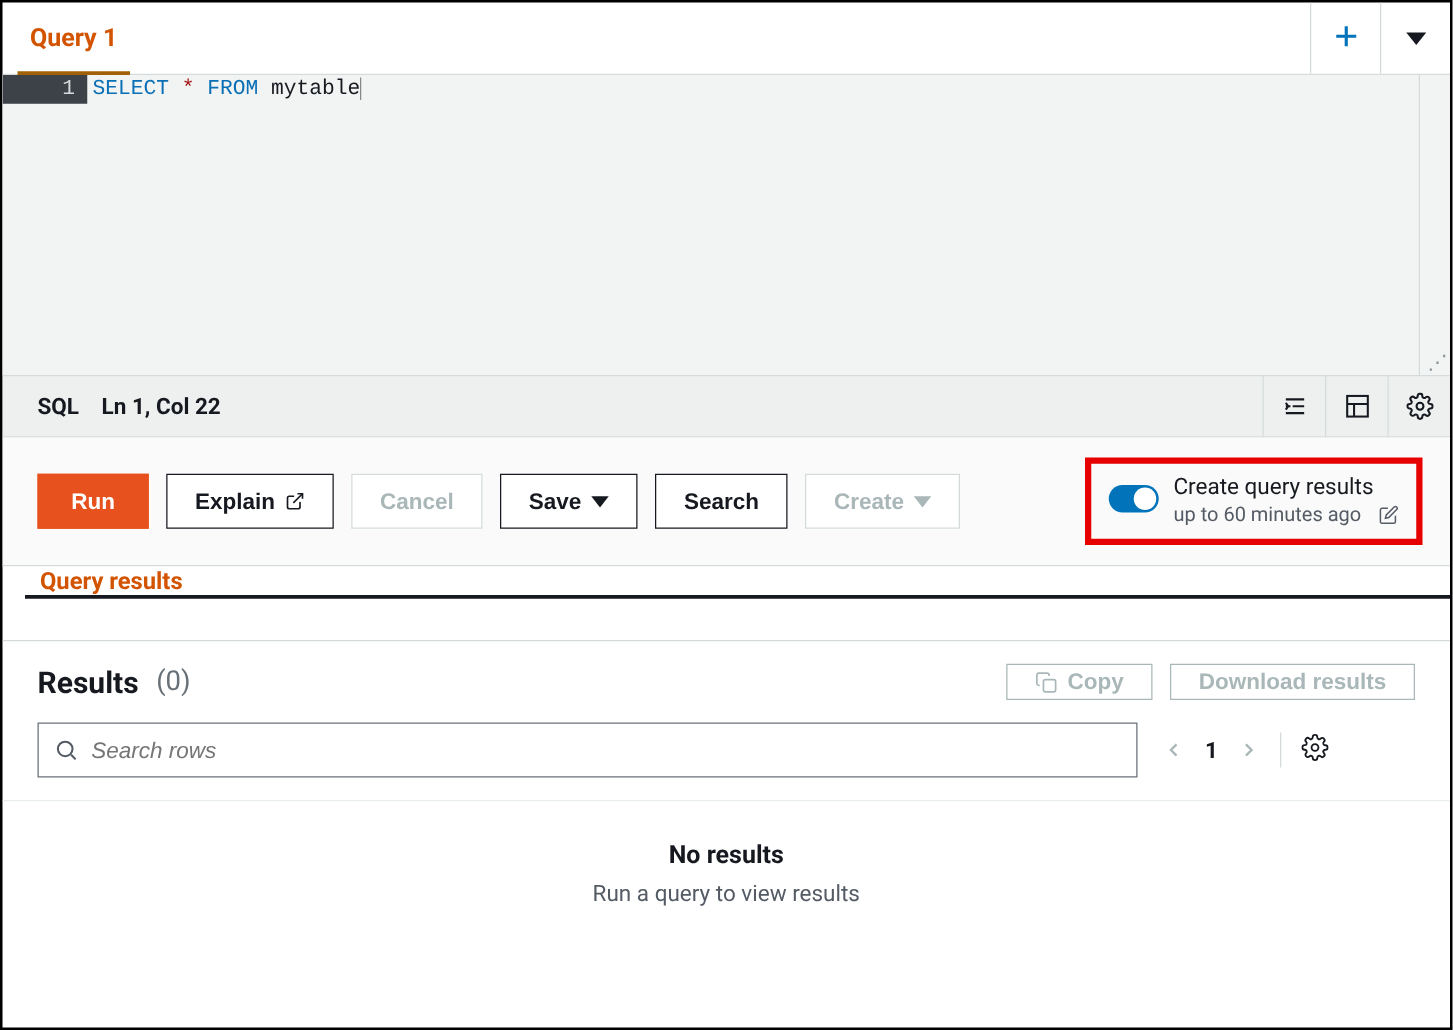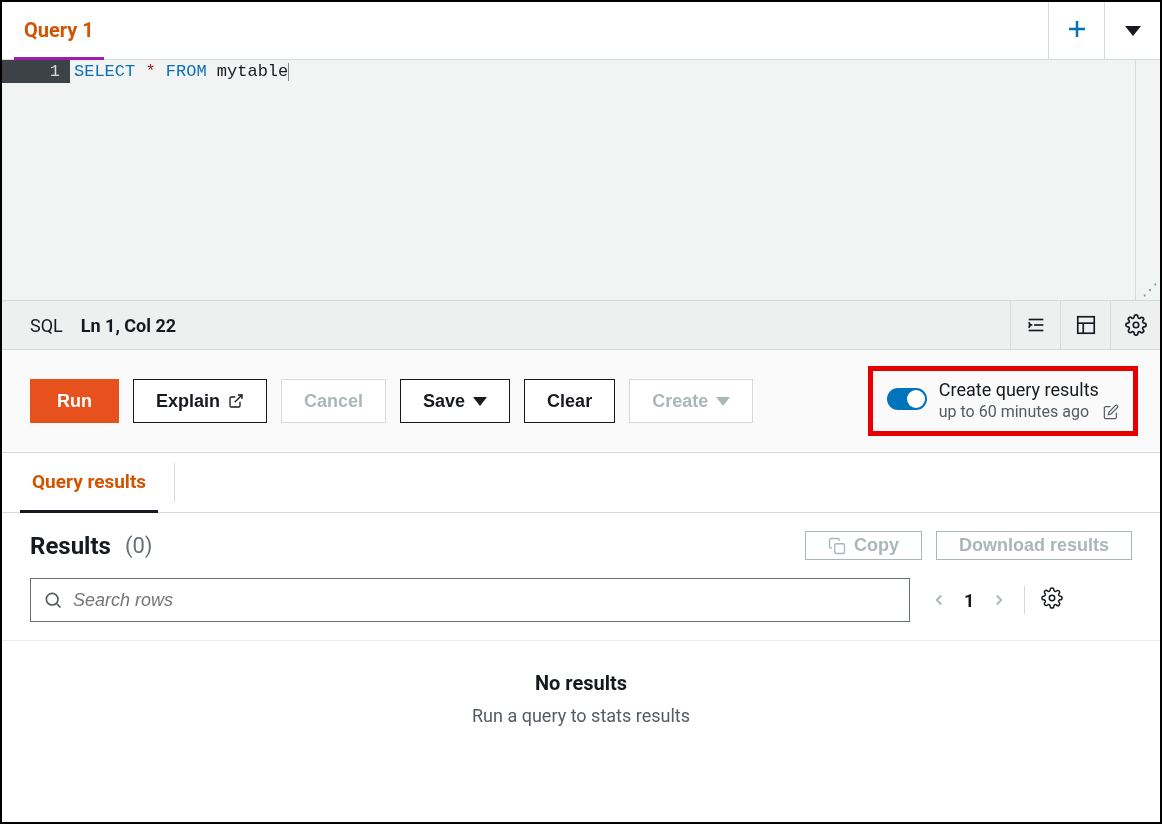--- a/index.html
+++ b/index.html
@@ -19,21 +19,21 @@
     border-bottom: 1px solid #d5dbdb;
     padding-left: 12px;
   }
   .tab {
     display: flex;
     align-items: center;
     padding: 0 10px;
     font-size: 20px;
     font-weight: 700;
     color: #d35400;
-    border-bottom: 3px solid #a21caf;
+    border-bottom: 3px solid #a16207;
     margin-bottom: -1px;
     cursor: pointer;
   }
   .tabbar-spacer { flex: 1; }
   .tabbar-ctrl {
     width: 56px;
     display: flex;
     align-items: center;
     justify-content: center;
     border-left: 1px solid #d5dbdb;
@@ -91,21 +91,21 @@
     display: flex;
     align-items: center;
     height: 50px;
     background: #eef0f0;
     border-top: 1px solid #d5dbdb;
     border-bottom: 1px solid #d5dbdb;
     padding-left: 28px;
     font-size: 18px;
     color: #16191f;
   }
-  .status-lang { font-weight: 400; margin-right: 18px; }
+  .status-lang { font-weight: 700; margin-right: 18px; }
   .status-pos { font-weight: 700; }
   .status-spacer { flex: 1; }
   .status-btn {
     width: 50px;
     height: 50px;
     border-left: 1px solid #d5dbdb;
     display: flex;
     align-items: center;
     justify-content: center;
     cursor: pointer;
@@ -170,20 +170,21 @@
   .reuse-sub svg { width: 16px; height: 16px; stroke: #545b64; stroke-width: 1.8; fill: none; }
 
   
   .res-tabs {
     display: flex;
     align-items: stretch;
     height: 60px;
     border-bottom: 1px solid #d5dbdb;
     padding-left: 18px;
     gap: 16px;
+    flex-direction: column;
   }
   .res-tab {
     display: flex;
     align-items: center;
     padding: 0 12px;
     font-size: 19px;
     font-weight: 700;
     color: #687078;
     cursor: pointer;
   }
@@ -319,21 +320,21 @@
       </svg>
   </button>
   <button class="btn disabled">
     <span>Cancel</span>
   </button>
   <button class="btn">
     <span>Save</span>
     <span class="caret-sm"></span>
   </button>
   <button class="btn">
-    <span>Clear</span>
+    <span>Search</span>
   </button>
   <button class="btn disabled">
     <span>Create</span>
     <span class="caret-sm"></span>
   </button>
 
   <div class="reuse-box">
     <div class="toggle"></div>
     <div>
       <div class="reuse-text">Create query results</div>
@@ -392,14 +393,14 @@
       <svg viewBox="0 0 24 24">
           <circle cx="12" cy="12" r="3"></circle>
           <path d="M19.4 15a1.7 1.7 0 0 0 .34 1.87l.06.06a2 2 0 1 1-2.83 2.83l-.06-.06a1.7 1.7 0 0 0-1.87-.34 1.7 1.7 0 0 0-1 1.56V21a2 2 0 1 1-4 0v-.09a1.7 1.7 0 0 0-1-1.56 1.7 1.7 0 0 0-1.87.34l-.06.06a2 2 0 1 1-2.83-2.83l.06-.06a1.7 1.7 0 0 0 .34-1.87 1.7 1.7 0 0 0-1.56-1H3a2 2 0 1 1 0-4h.09a1.7 1.7 0 0 0 1.56-1 1.7 1.7 0 0 0-.34-1.87l-.06-.06a2 2 0 1 1 2.83-2.83l.06.06a1.7 1.7 0 0 0 1.87.34H9a1.7 1.7 0 0 0 1-1.56V3a2 2 0 1 1 4 0v.09a1.7 1.7 0 0 0 1 1.56 1.7 1.7 0 0 0 1.87-.34l.06-.06a2 2 0 1 1 2.83 2.83l-.06.06a1.7 1.7 0 0 0-.34 1.87V9a1.7 1.7 0 0 0 1.56 1H21a2 2 0 1 1 0 4h-.09a1.7 1.7 0 0 0-1.56 1z"></path>
         </svg>
     </span>
   </div>
 </div>
 
 <div class="empty">
   <div class="empty-title">No results</div>
-  <div class="empty-sub">Run a query to stats results</div>
+  <div class="empty-sub">Run a query to view results</div>
 </div>
 
 </body></html>

